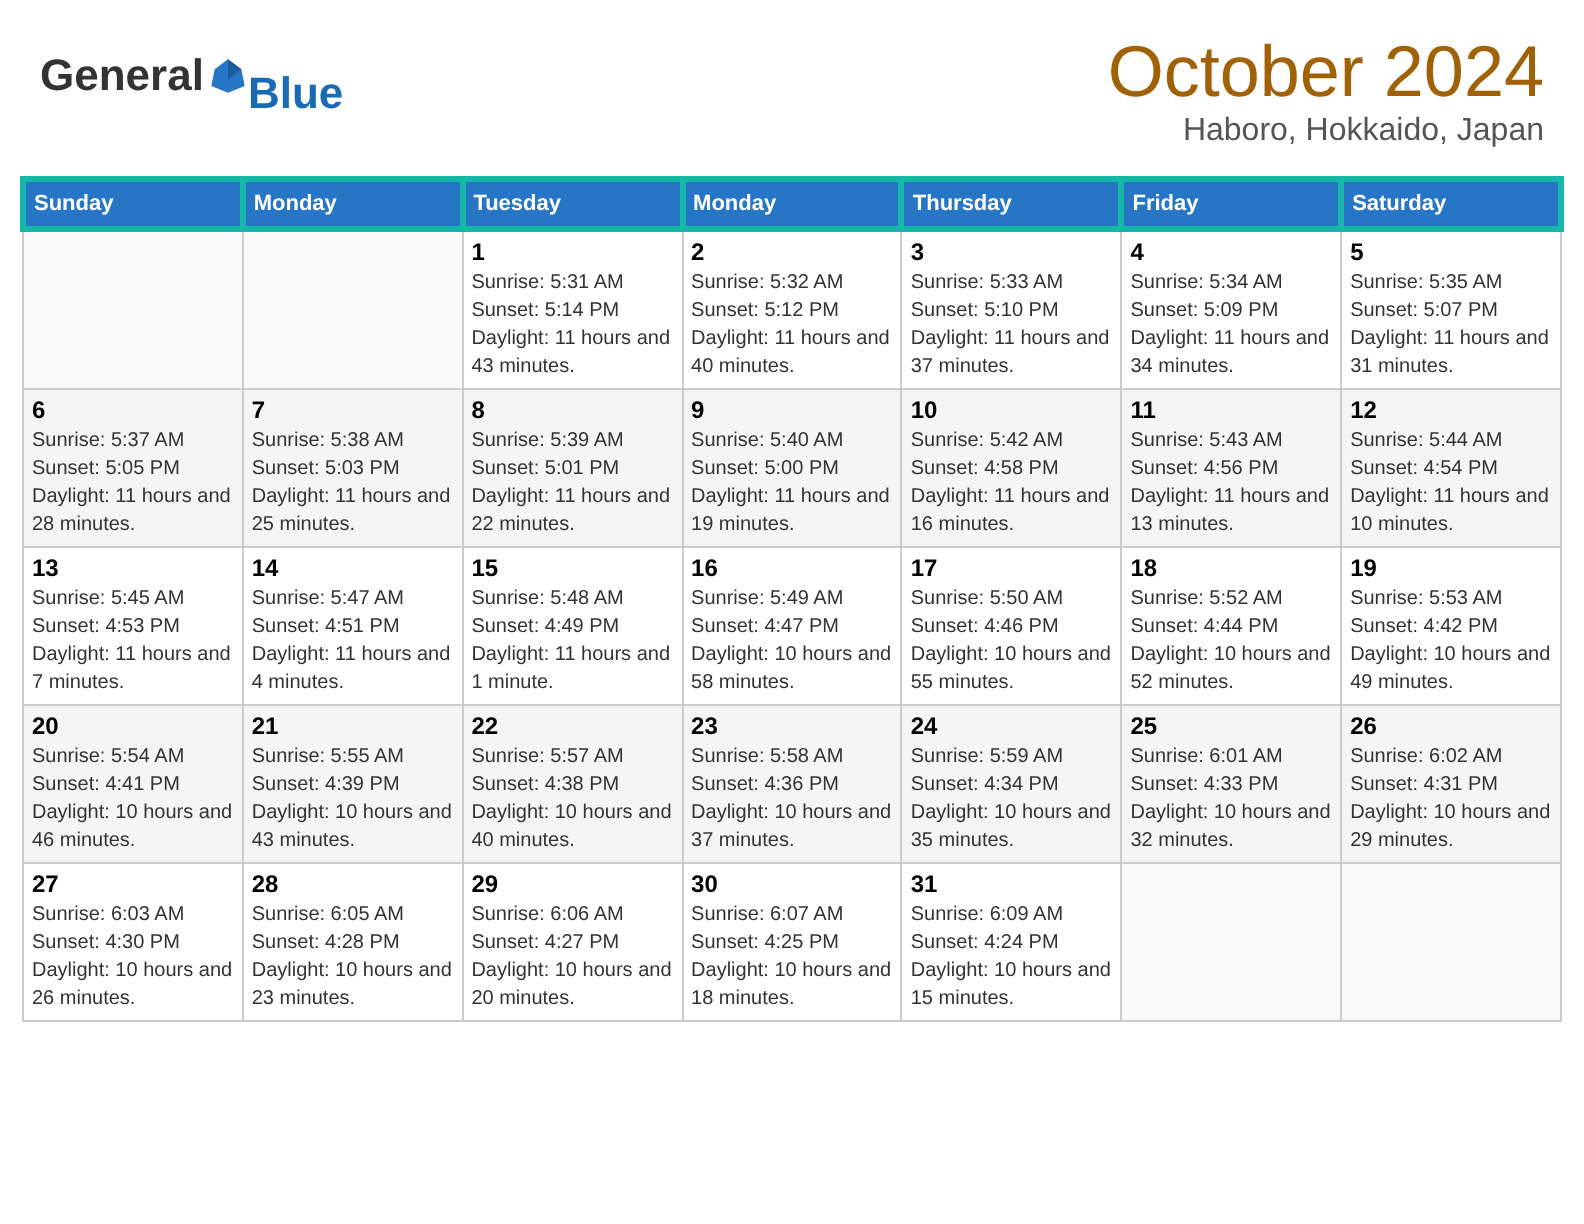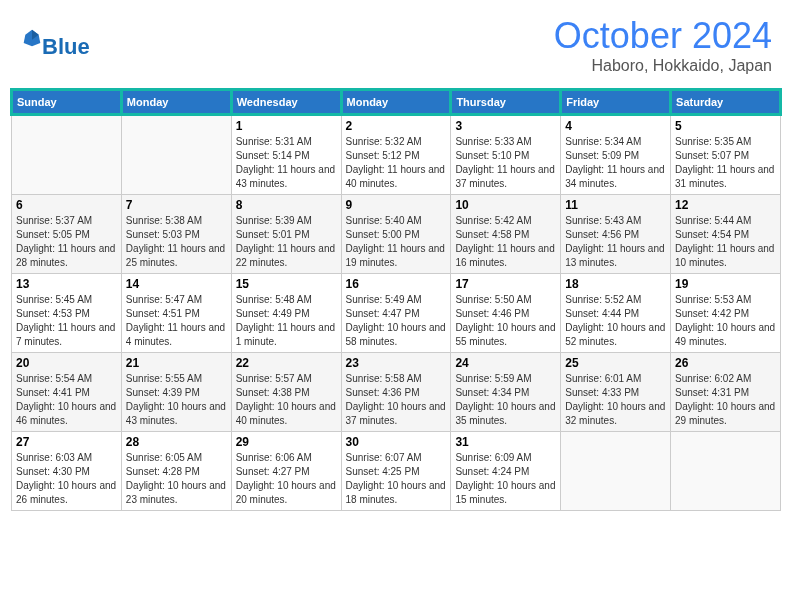--- a/index.html
+++ b/index.html
@@ -35,21 +35,21 @@
       width: 20px;
       height: 20px;
       margin-left: 2px;
     }
     .title-block {
       text-align: right;
     }
     .month-title {
       font-size: 36px;
       font-weight: normal;
-      color: #3b82f6;
+      color: #a16207;
     }
     .location {
       font-size: 16px;
       color: #555;
     }
     .calendar {
       width: 100%;
       border-collapse: collapse;
       font-size: 10.5px;
     }
@@ -96,39 +96,40 @@
     .row-3 td { background: #fff; }
     .row-4 td { background: #efefef; }
     .row-5 td { background: #fff; }
   </style>
 </head>
 <body>
 
 <div class="header">
   <div class="logo">
     <div class="logo-text">
+      <span class="logo-general">General</span>
       <svg class="logo-icon" viewBox="0 0 24 24">
         <path d="M12 2 L20 8 L22 18 L12 22 L2 18 L4 8 Z" fill="#2776c6"></path>
         <path d="M12 2 L20 8 L12 14 Z" fill="#1a5ea0"></path>
       </svg>
       <span class="logo-blue">Blue</span>
     </div>
   </div>
   <div class="title-block">
     <div class="month-title">October 2024</div>
     <div class="location">Haboro, Hokkaido, Japan</div>
   </div>
 </div>
 
 <table class="calendar">
   <thead>
     <tr>
     <th>Sunday</th>
         <th>Monday</th>
-        <th>Wednesday</th>
+        <th>Tuesday</th>
         <th>Monday</th>
         <th>Thursday</th>
         <th>Friday</th>
         <th>Saturday</th>
       </tr>
   </thead>
   <tbody id="calendar-body">
   <tr class="row-1">
         <td class="empty-cell"></td>
         <td class="empty-cell"></td>

